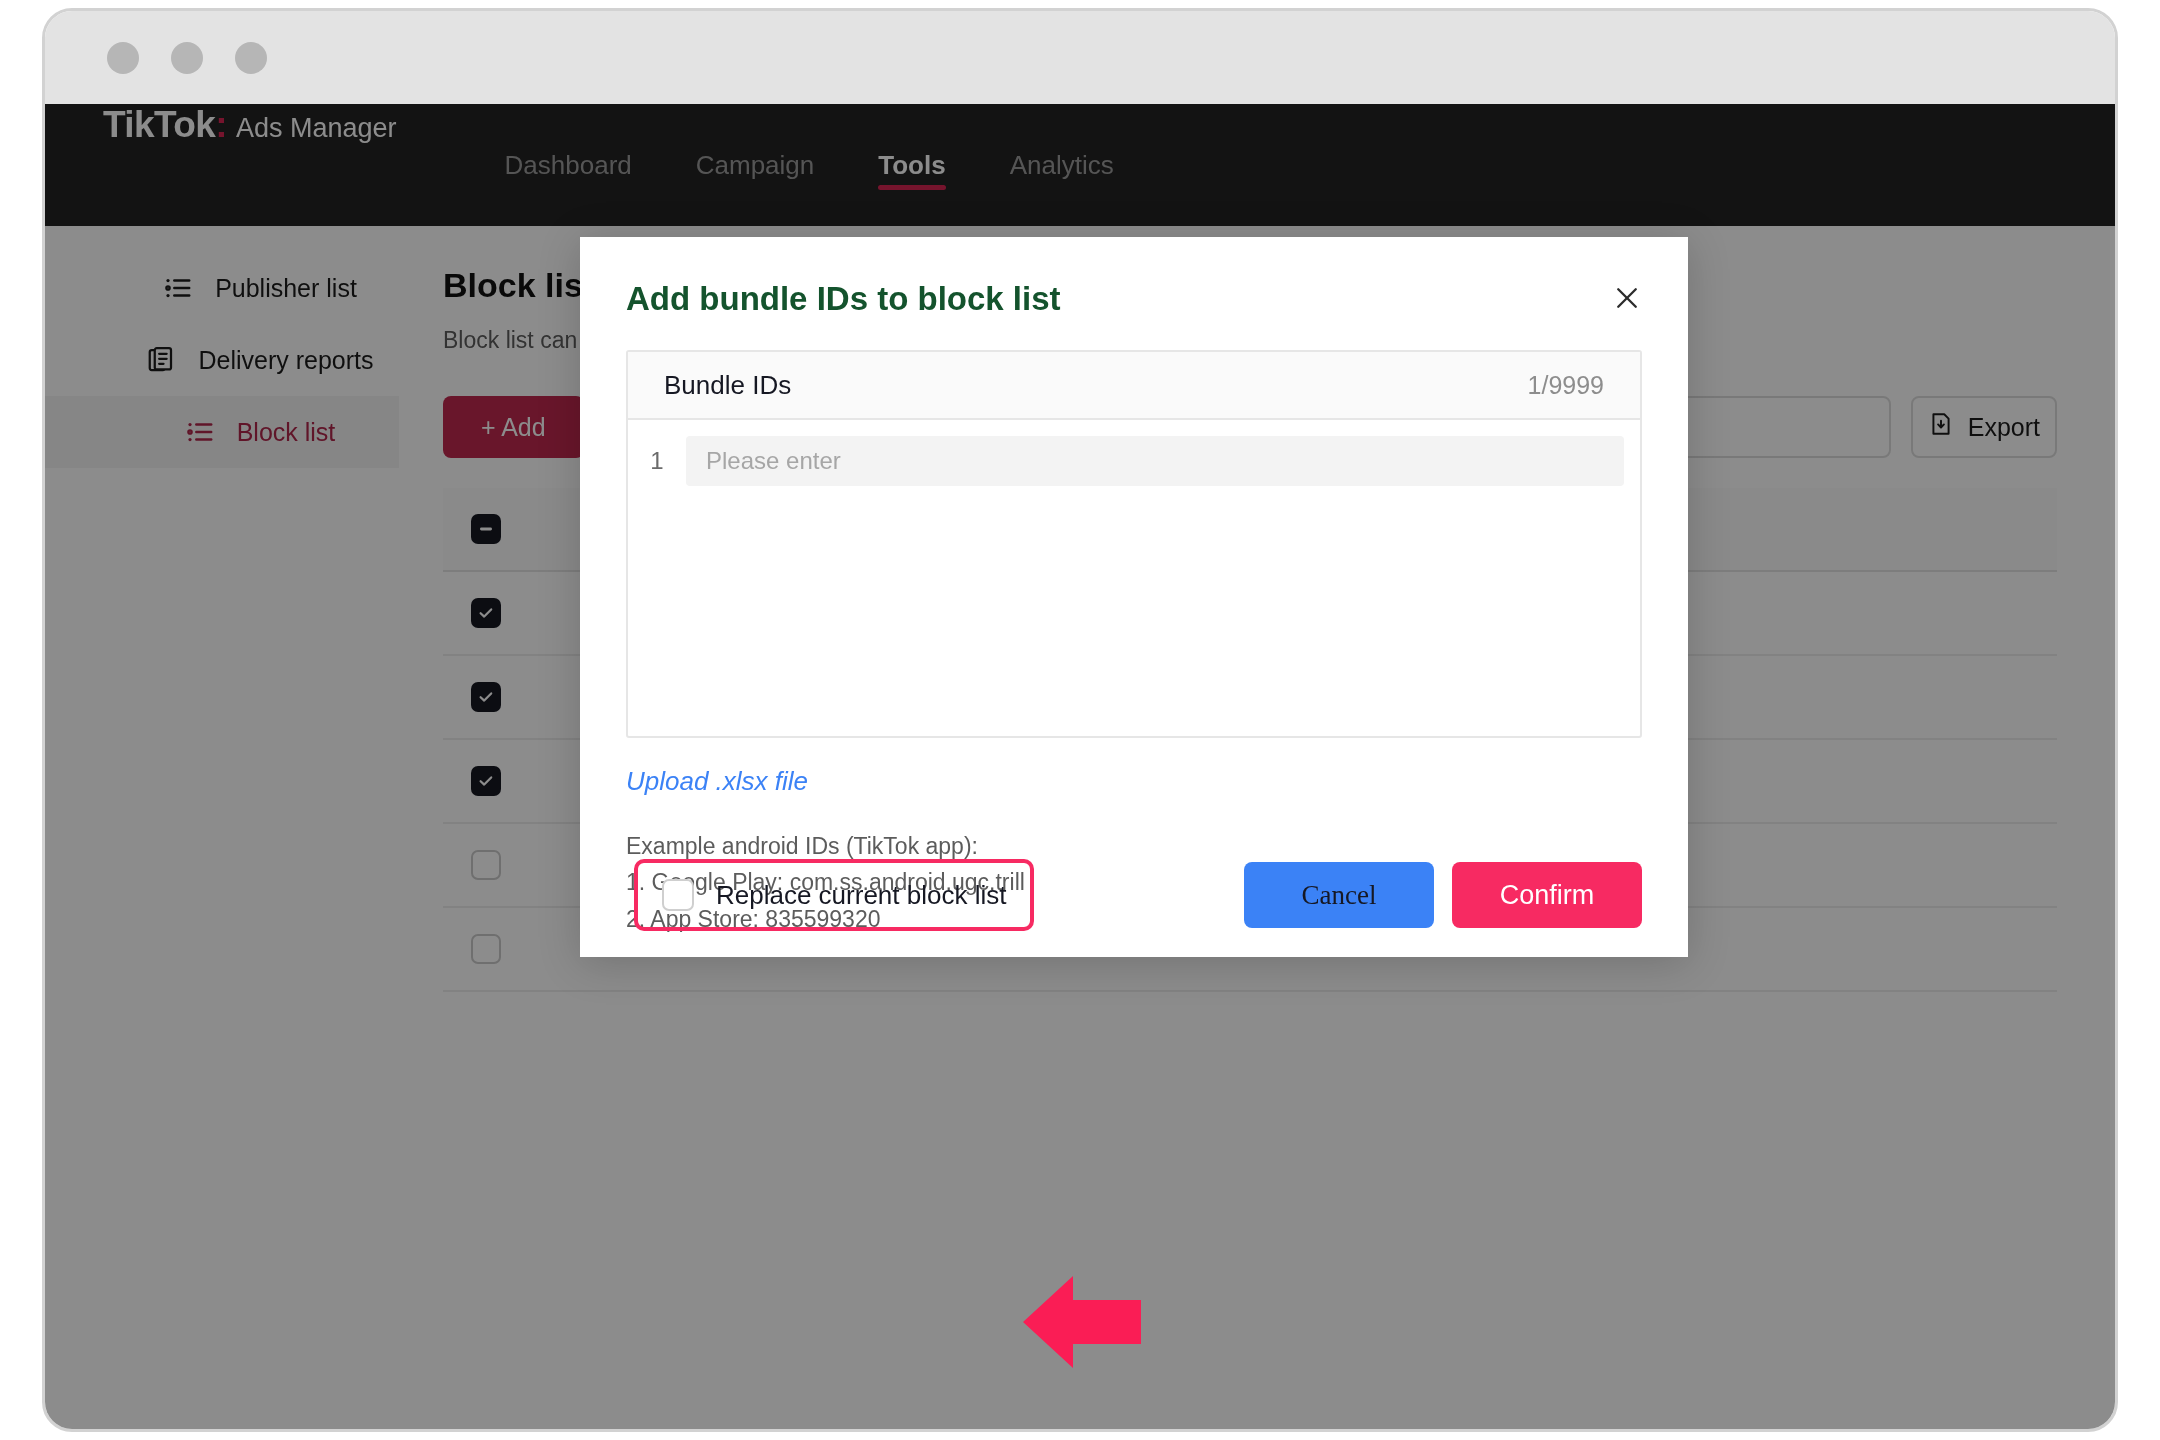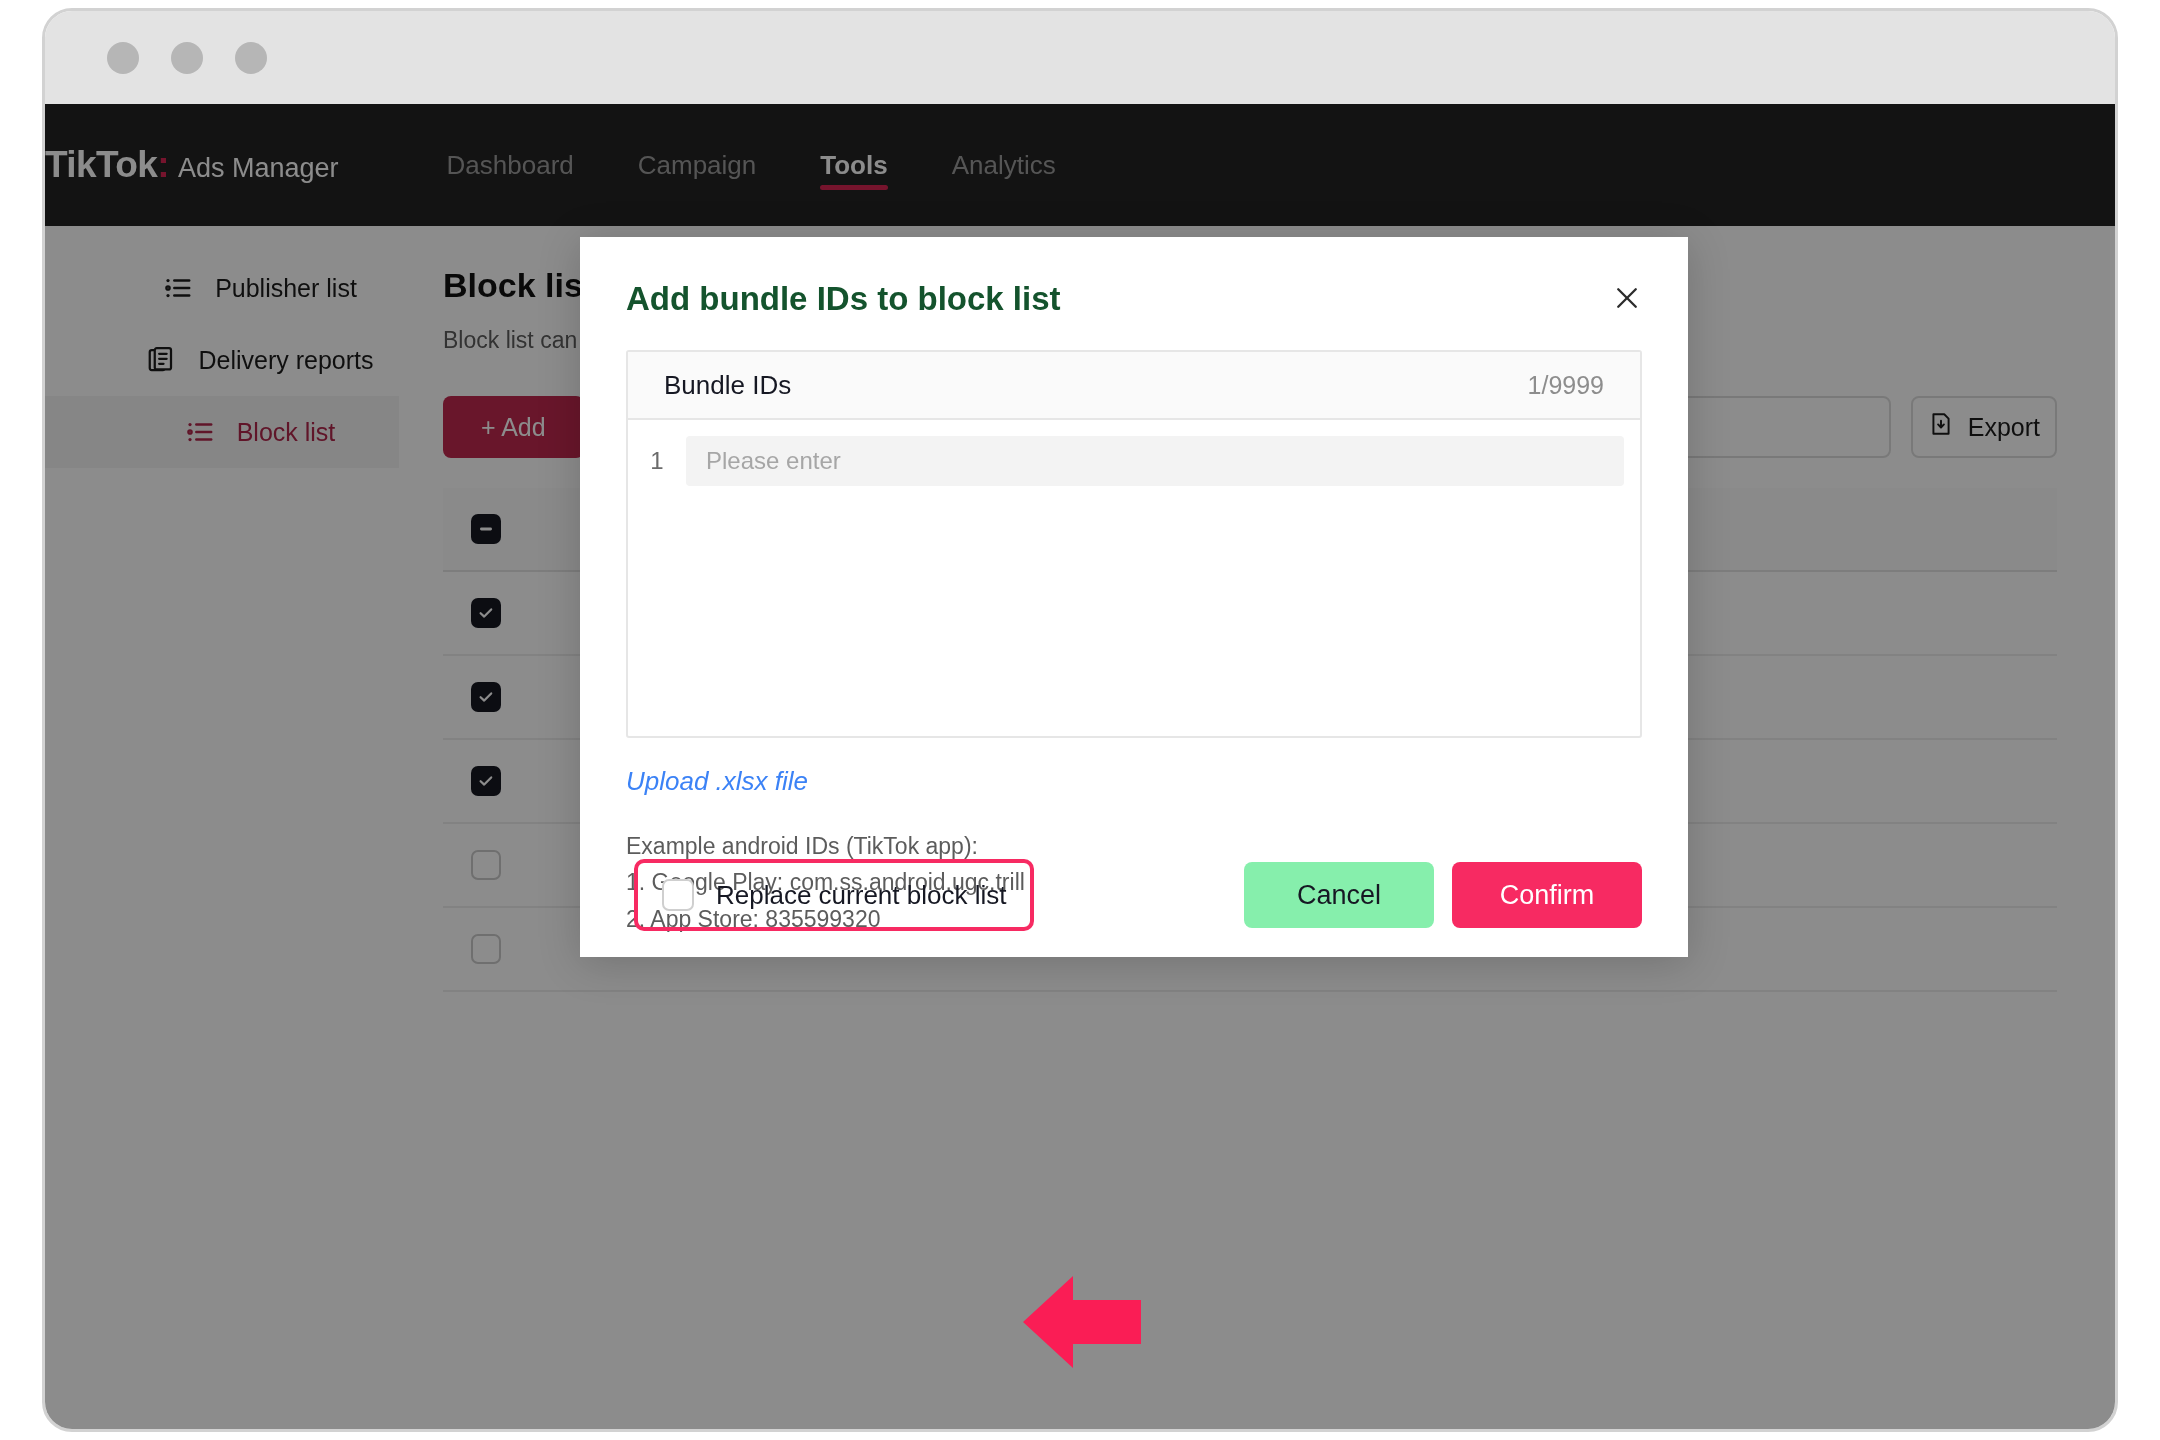--- a/index.html
+++ b/index.html
@@ -59,21 +59,21 @@
   }
 
   
   #topnav {
     position: absolute;
     left: 0; top: 0;
     width: 100%;
     height: 122px;
     background: #222222;
     display: flex;
-    align-items: center;
+    padding-left: 58px;
   }
   #brand {
     display: flex;
     align-items: baseline;
     gap: 9px;
     margin-right: 76px;
   }
   #brand .logo {
     color: #ffffff;
     font-size: 37px;
@@ -361,25 +361,25 @@
     margin-left: auto;
     display: flex;
     align-items: center;
     gap: 18px;
   }
   #cancel-button {
     height: 66px;
     min-width: 190px;
     border: none;
     border-radius: 8px;
-    background: #86efac;
+    background: #3b82f6;
     color: #161823;
     font-size: 27px;
     cursor: pointer;
-    font-family: Liberation Sans, sans-serif;
+    font-family: Liberation Serif, serif;
   }
   #confirm-button {
     height: 66px;
     min-width: 190px;
     border: none;
     border-radius: 8px;
     background: #f72a62;
     color: #ffffff;
     font-size: 27px;
     cursor: pointer;

